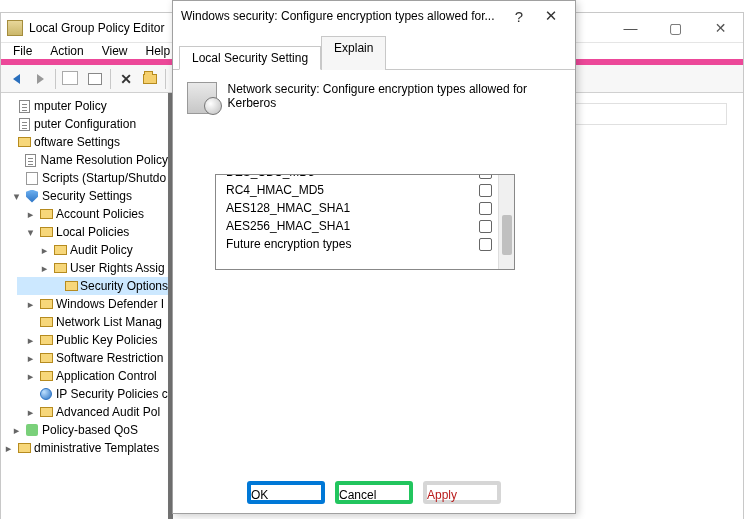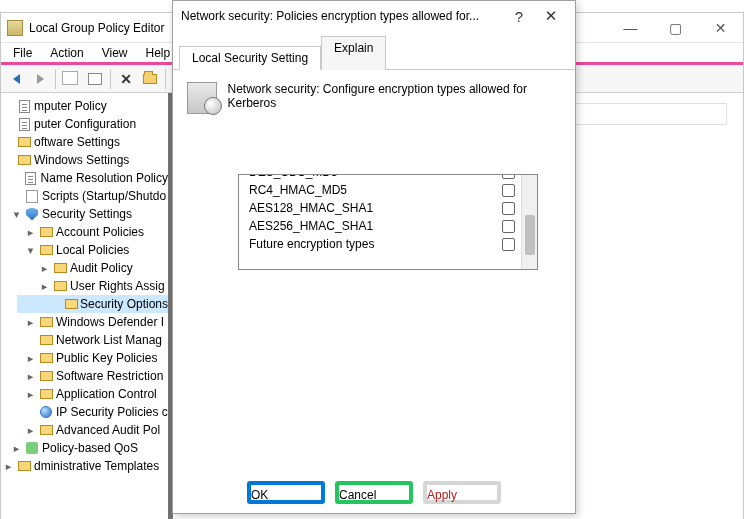--- a/index.html
+++ b/index.html
@@ -45,21 +45,21 @@
     color: #555;
     font-size: 14px;
   }
 
   .menubar {
     height: 22px;
     display: flex;
     align-items: center;
     gap: 2px;
     padding: 0 4px;
-    border-bottom: 3px solid #ec4899;
+    border-bottom: 6px solid #ec4899;
   }
   .menuitem { padding: 2px 8px; }
 
   .toolbar {
     height: 28px;
     display: flex;
     align-items: center;
     gap: 2px;
     padding: 0 4px;
     border-bottom: 1px solid #d0d0d0;
@@ -175,21 +175,20 @@
     position: relative;
     top: 1px;
   }
   .tab.active { background: #fff; border-bottom: 1px solid #fff; margin-top: 10px; }
 
   .tabbody {
     flex: 1 1 auto;
     padding: 12px 14px;
     display: flex;
     flex-direction: column;
-    align-items: center;
   }
   .setting-header {
     display: flex; gap: 10px; align-items: flex-start;
     margin-bottom: 60px;
   }
   .setting-icon {
     width: 32px; height: 32px;
     background: linear-gradient(#e9e9e9, #c7c7c7);
     border: 1px solid #999;
     position: relative;
@@ -308,27 +307,20 @@
             <span class="ico-page"></span>
           </span>
           <span class="tl">puter Configuration</span>
         </div>
         <div class="tree-row ind0">
           <span class="tw"></span>
           <span class="ti">
             <span class="ico-folder-sm"></span>
           </span>
           <span class="tl">oftware Settings</span>
-        </div>
-        <div class="tree-row ind0">
-          <span class="tw"></span>
-          <span class="ti">
-            <span class="ico-folder-sm"></span>
-          </span>
-          <span class="tl">Windows Settings</span>
         </div>
         <div class="tree-row ind1">
           <span class="tw"></span>
           <span class="ti">
             <span class="ico-page"></span>
           </span>
           <span class="tl">Name Resolution Policy</span>
         </div>
         <div class="tree-row ind1">
           <span class="tw"></span>
@@ -454,21 +446,21 @@
       <div style="height:6px"></div>
       <div class="right-list-row">bit encrypti...</div>
     </div>
 
   </div>
 </div>
 
 <div class="dialog">
 
   <div class="dlg-titlebar">
-    <div class="dlg-title">Network security: Policies encryption types allowed for...</div>
+    <div class="dlg-title">Windows security: Configure encryption types allowed for...</div>
     <div class="dlg-help">?</div>
     <div class="dlg-close">✕</div>
   </div>
 
   <div class="tabstrip">
     <div class="tab active">Local Security Setting</div>
     <div class="tab">Explain</div>
   </div>
 
   <div class="tabbody">

